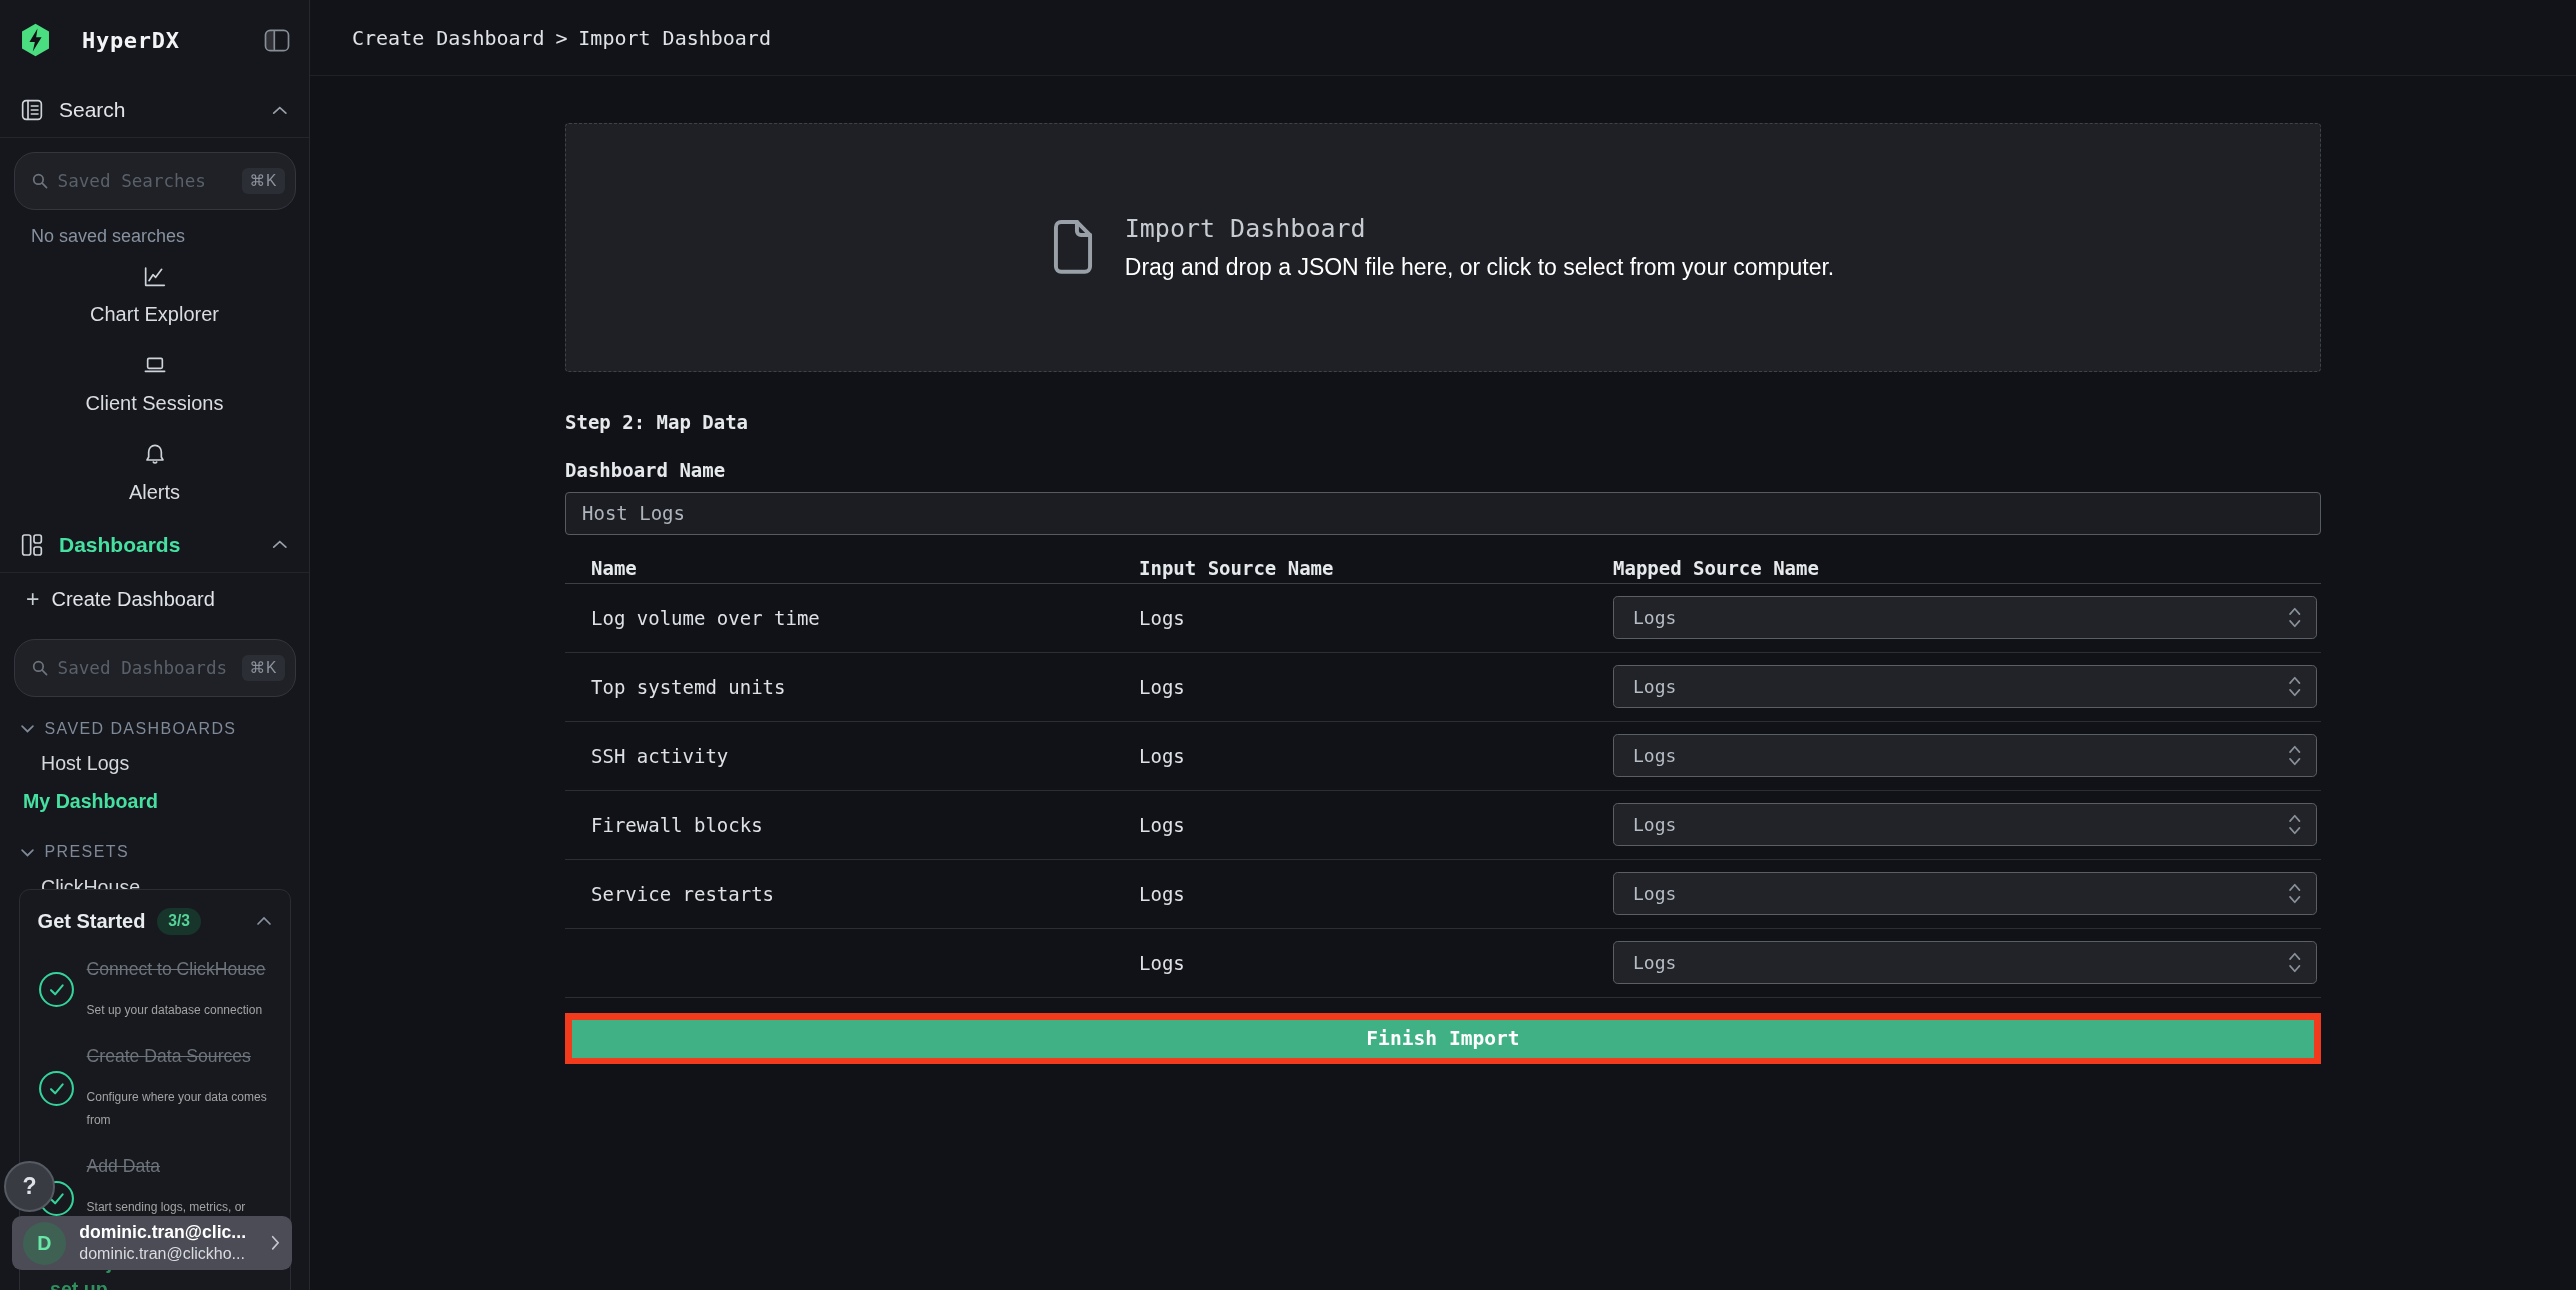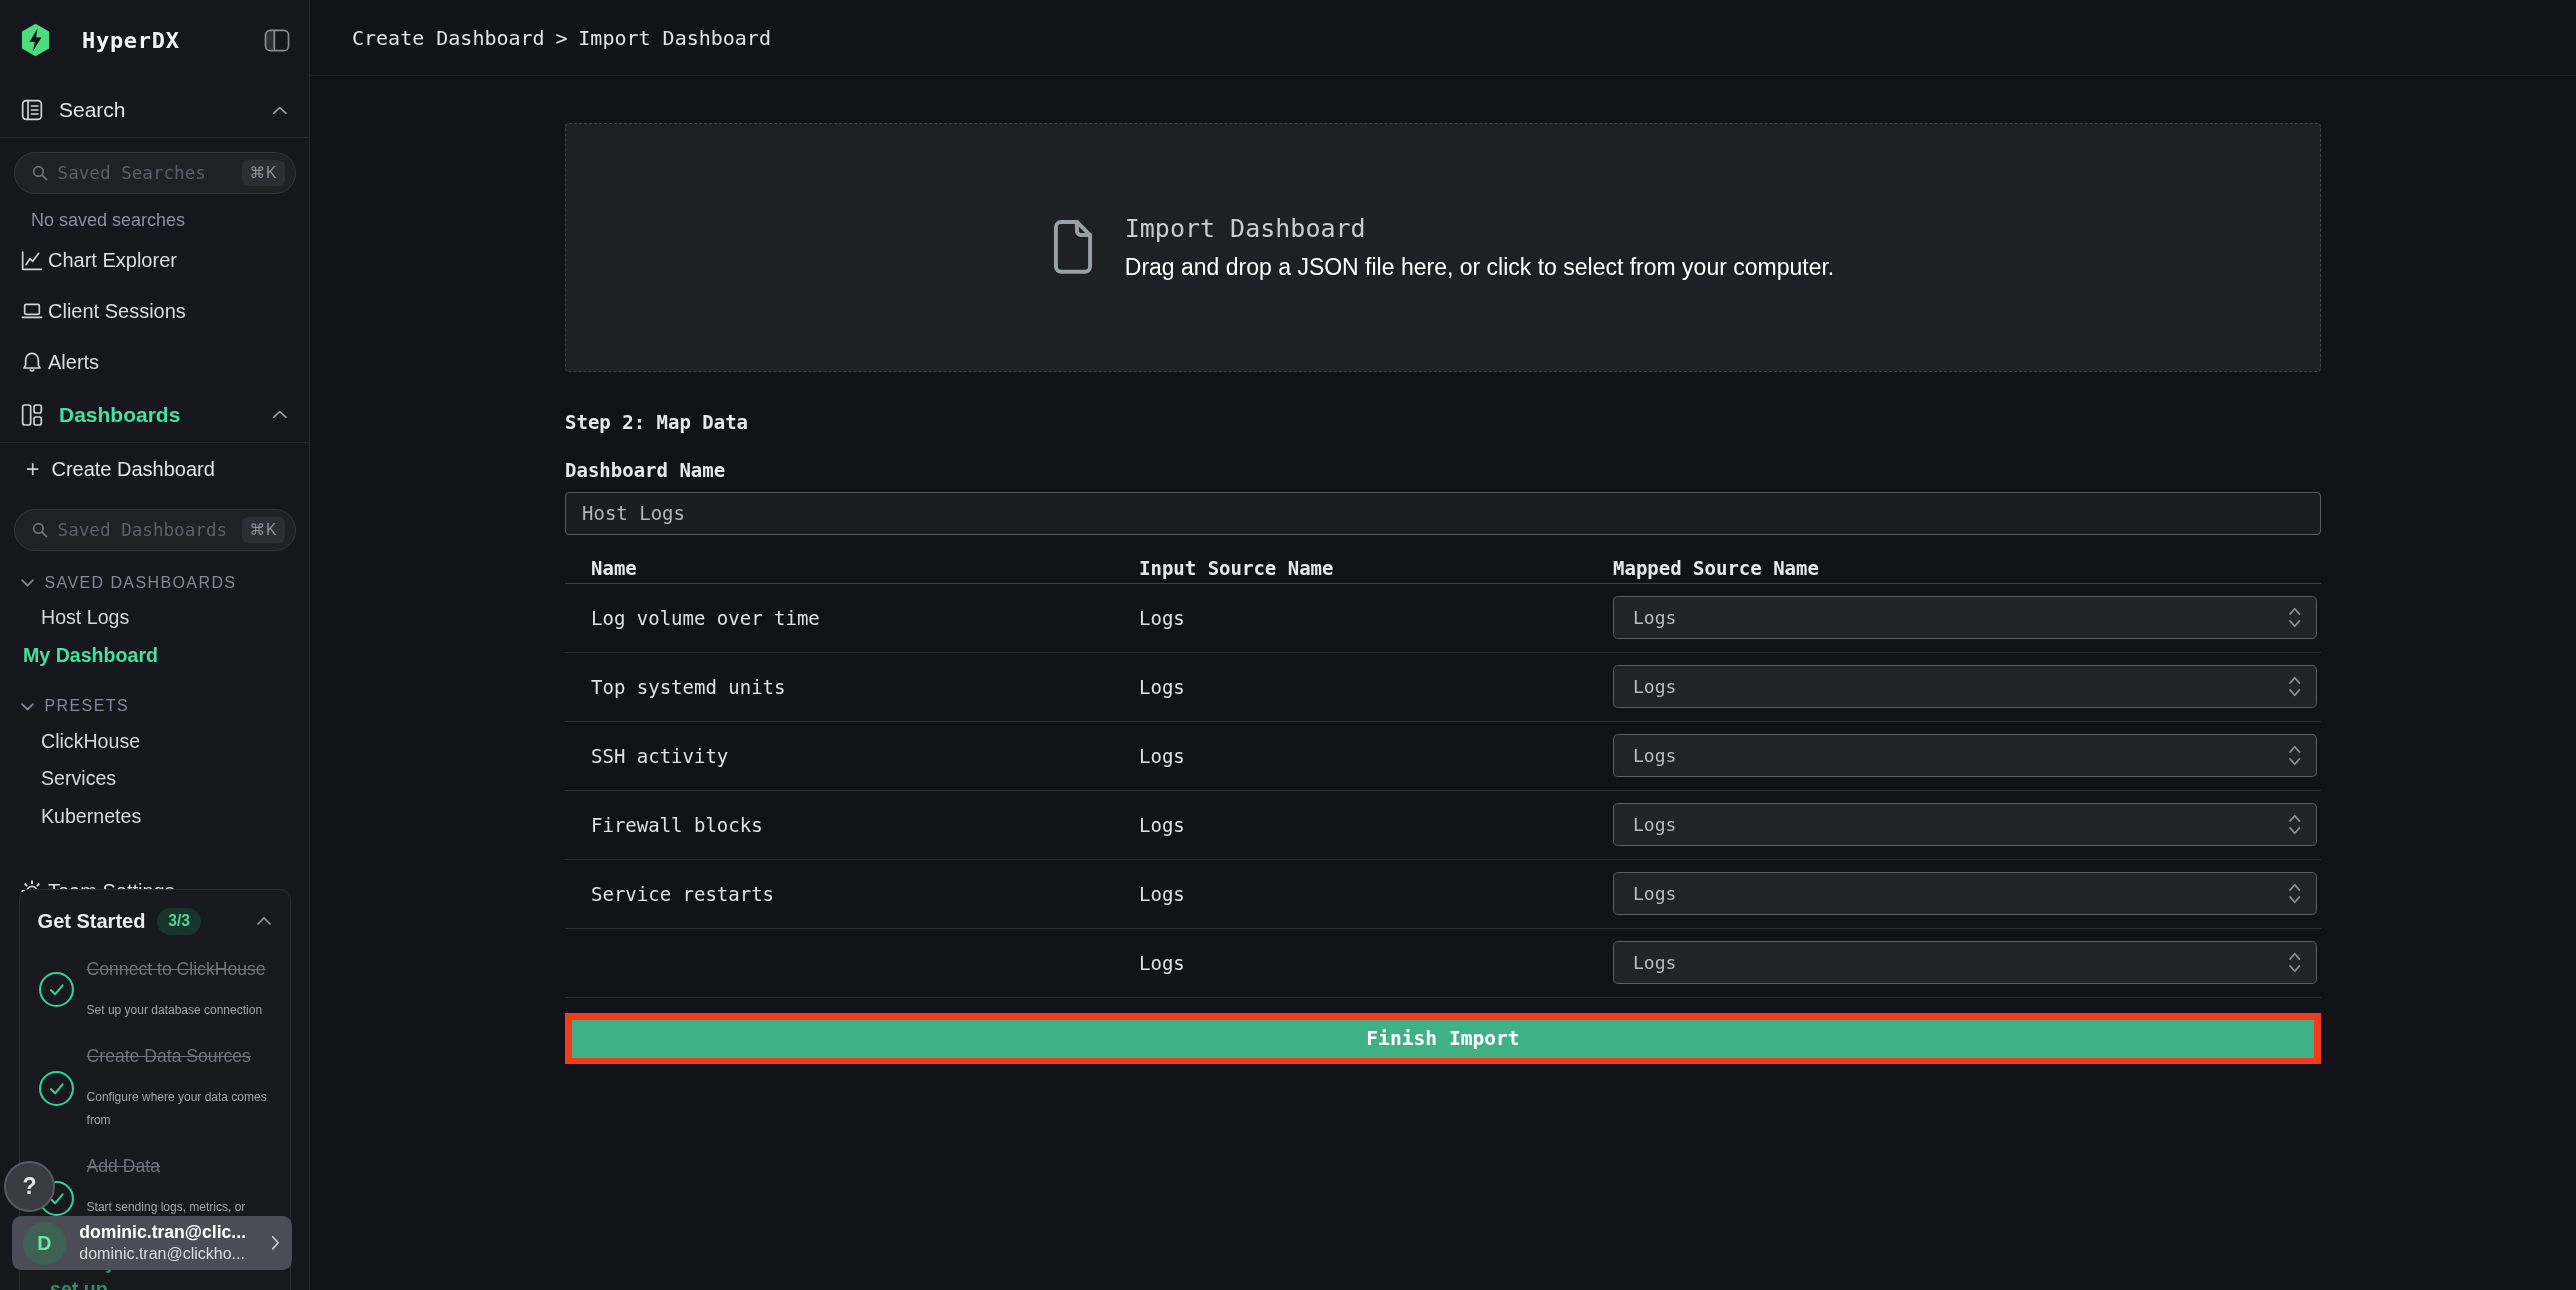--- a/index.html
+++ b/index.html
@@ -14,35 +14,35 @@
   .logo-row { display:flex; align-items:center; gap:31px; padding:23px 19px 26px 20px; }
   .brand { font-family:"DejaVu Sans Mono", monospace; font-weight:700; font-size:22px; color:#f2f4f6; letter-spacing:0.7px; flex:1; }
   .collapse-btn { display:flex; align-items:center; cursor:pointer; }
 
   .sec-head { display:flex; align-items:center; gap:15px; padding:15px 20px; }
   .sec-head .lbl { flex:1; font-size:21px; color:#e0e3e8; }
   .sec-head.bordered { border-bottom:0.7px solid #232529; }
   .sec-head.accent .lbl { color:#46e0a1; font-weight:700; }
 
   .pill {
-    margin:13.5px 13.5px 0 13.5px; height:42px; background:#1f2126; border:0.7px solid #33363d;
+    margin:13.5px 13.5px 0 13.5px; height:58px; background:#1f2126; border:0.7px solid #33363d;
     border-radius:21px; display:flex; align-items:center; padding:0 9.5px 0 16px; gap:9.5px;
   }
   .pill input {
     flex:1; background:transparent; border:none; outline:none;
     font-family:"DejaVu Sans Mono", monospace; font-size:17.6px; color:#c8cdd3; min-width:0;
   }
   .pill input::placeholder { color:#596069; }
   .kbd {
     background:#2b2e35; border-radius:6px; padding:4px 8px;
     font-size:15.6px; color:#8d939c; letter-spacing:0.7px; white-space:nowrap;
   }
   .muted-note { margin:16px 0 4px 31px; font-size:18px; color:#87919f; }
 
-  .nav-row { display:flex; align-items:center; gap:4px; padding:13.5px 20px; cursor:pointer; }
+  .nav-row { display:flex; align-items:center; gap:15px; padding:13.5px 20px; cursor:pointer;flex-direction:column; }
   .nav-row .lbl { flex:1; font-size:20px; color:#d9dde2; }
 
   .create-row { display:flex; align-items:center; gap:12px; padding:15px 20px 15px 26px; cursor:pointer; }
   .create-row .plus { font-size:23px; color:#c9ced5; line-height:20px; }
   .create-row .lbl { font-size:20px; color:#e0e3e8; }
 
   .group-label { display:flex; align-items:center; gap:9.5px; margin:23px 0 6.8px 20px; cursor:pointer; }
   .group-label .lbl { font-size:16px; letter-spacing:1.4px; color:#7f8997; }
 
   .sub-item { padding:7.4px 0 7.4px 41px; font-size:19.6px; color:#d4d8dd; cursor:pointer; }

